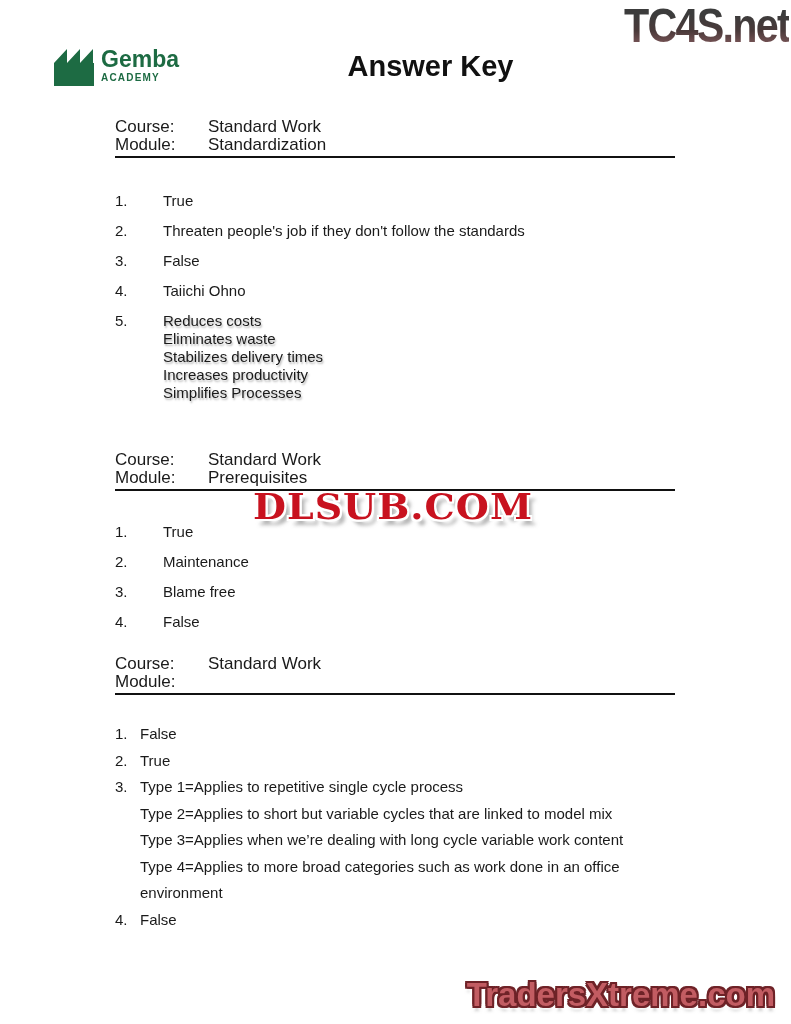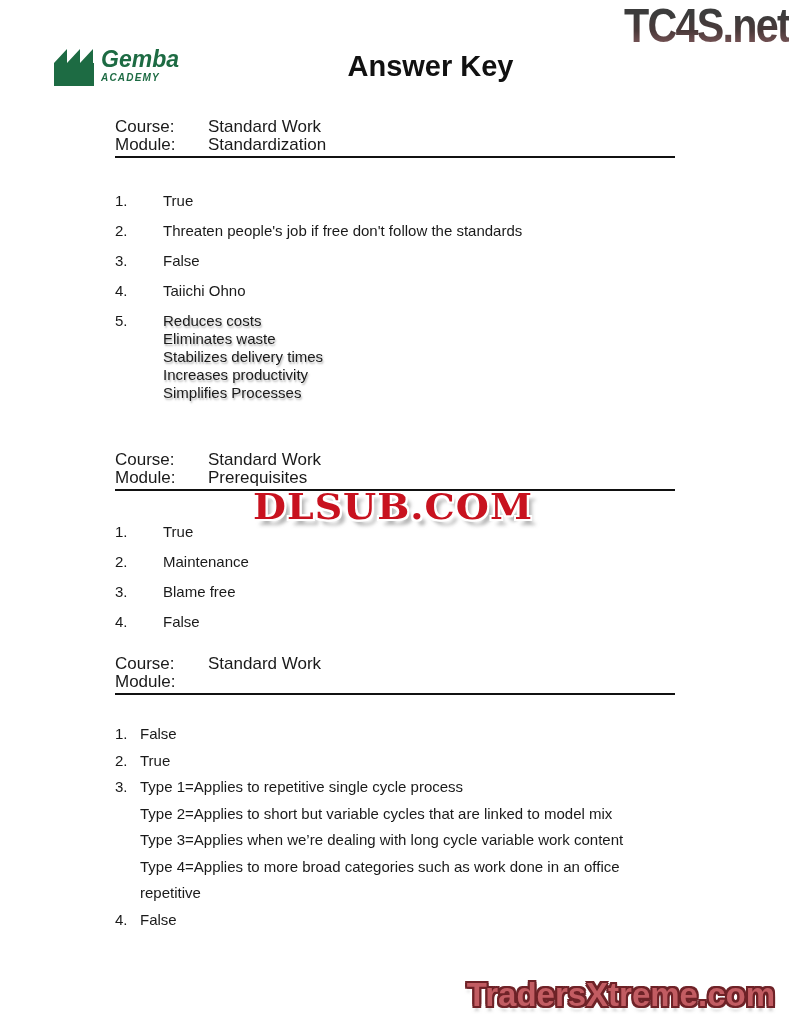--- a/index.html
+++ b/index.html
@@ -75,21 +75,21 @@
   
   .logo {
     position: absolute;
     left: 52px;
     top: 42px;
     display: flex;
     align-items: center;
     gap: 5px;
   }
   .logo-icon svg { display: block; }
-  .logo-text { line-height: 1; font-style: italic; }
+  .logo-text { line-height: 1; }
   .logo-name {
     font-size: 23px;
     font-weight: bold;
     color: var(--logo-green, #1d6b43);
     letter-spacing: 0px;
   }
   .logo-sub {
     font-size: 10px;
     font-weight: bold;
     color: var(--logo-green, #1d6b43);
@@ -182,21 +182,21 @@
         <div class="answer-list wide">
           <div class="answer-item">
             <span class="item-num">1.</span>
             <span class="item-lines">
               <div class="item-line">True</div>
             </span>
           </div>
           <div class="answer-item">
             <span class="item-num">2.</span>
             <span class="item-lines">
-              <div class="item-line">Threaten people's job if free don't follow the standards</div>
+              <div class="item-line">Threaten people's job if they don't follow the standards</div>
             </span>
           </div>
           <div class="answer-item">
             <span class="item-num">3.</span>
             <span class="item-lines">
               <div class="item-line">False</div>
             </span>
           </div>
           <div class="answer-item">
             <span class="item-num">4.</span>
@@ -279,21 +279,21 @@
               <div class="item-line">True</div>
             </span>
           </div>
           <div class="answer-item">
             <span class="item-num">3.</span>
             <span class="item-lines">
               <div class="item-line">Type 1=Applies to repetitive single cycle process</div>
               <div class="item-line">Type 2=Applies to short but variable cycles that are linked to model mix</div>
               <div class="item-line">Type 3=Applies when we’re dealing with long cycle variable work content</div>
               <div class="item-line">Type 4=Applies to more broad categories such as work done in an office</div>
-              <div class="item-line">repetitive</div>
+              <div class="item-line">environment</div>
             </span>
           </div>
           <div class="answer-item">
             <span class="item-num">4.</span>
             <span class="item-lines">
               <div class="item-line">False</div>
             </span>
           </div>
         </div>
       </section>

